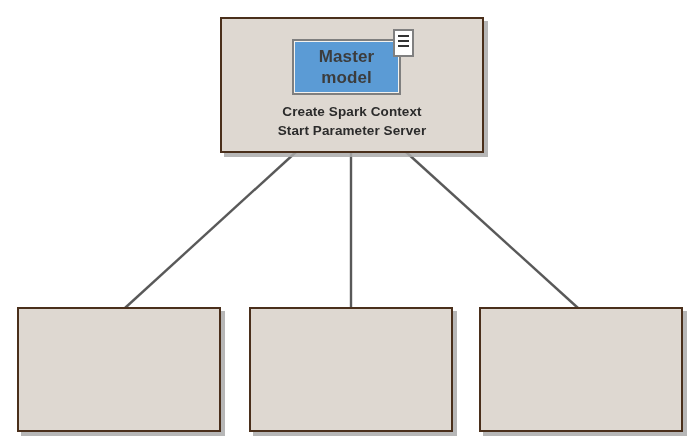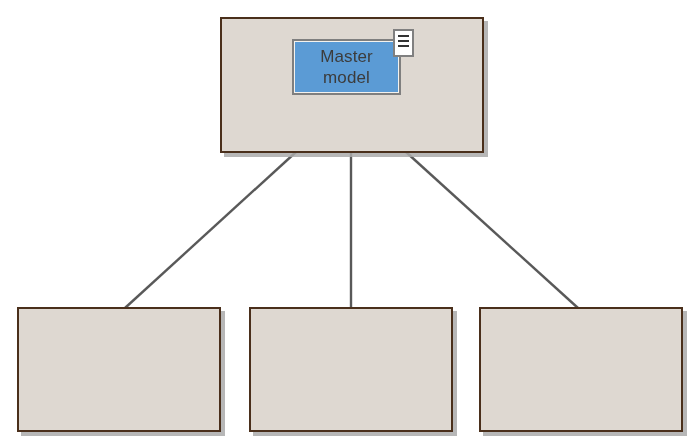--- a/index.html
+++ b/index.html
@@ -69,20 +69,21 @@
     outline: 1px solid #f4f2ee;
     outline-offset: -3px;
     display: flex;
     align-items: center;
     justify-content: center;
     text-align: center;
     color: #3c3c3c;
     font-size: 17px;
     line-height: 21px;
     letter-spacing: 0.1px;
+    font-weight: bold;
   }
   .model-box .model-label {
     display: block;
     padding: 0 4px;
   }
 
   
   .note-icon {
     position: absolute;
     left: 171px;
@@ -137,20 +138,24 @@
       <span class="model-label"><span>Master</span>
         <span>model</span></span>
     </div>
 
     <div class="note-icon">
       <i></i>
       <i></i>
       <i></i>
     </div>
 
+    <div class="master-caption">
+      <span>Create Spark Context</span>
+      <span>Start Parameter Server</span>
+    </div>
 
   </div>
 
   <div class="node worker worker-1">
     <span></span>
   </div>
   <div class="node worker worker-2">
     <span></span>
   </div>
   <div class="node worker worker-3">

